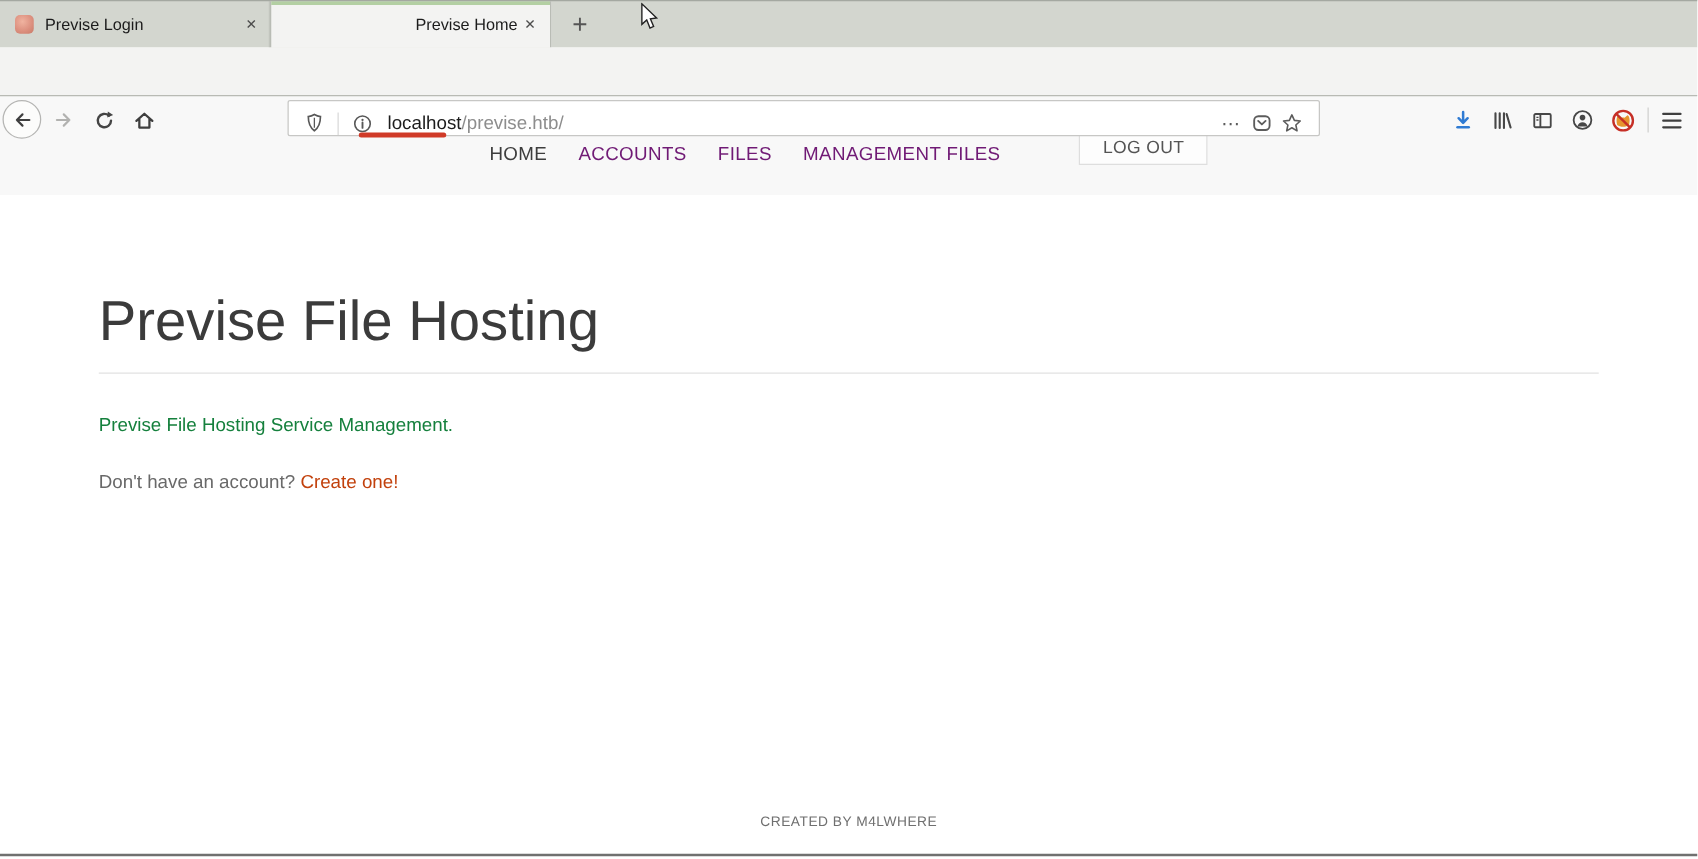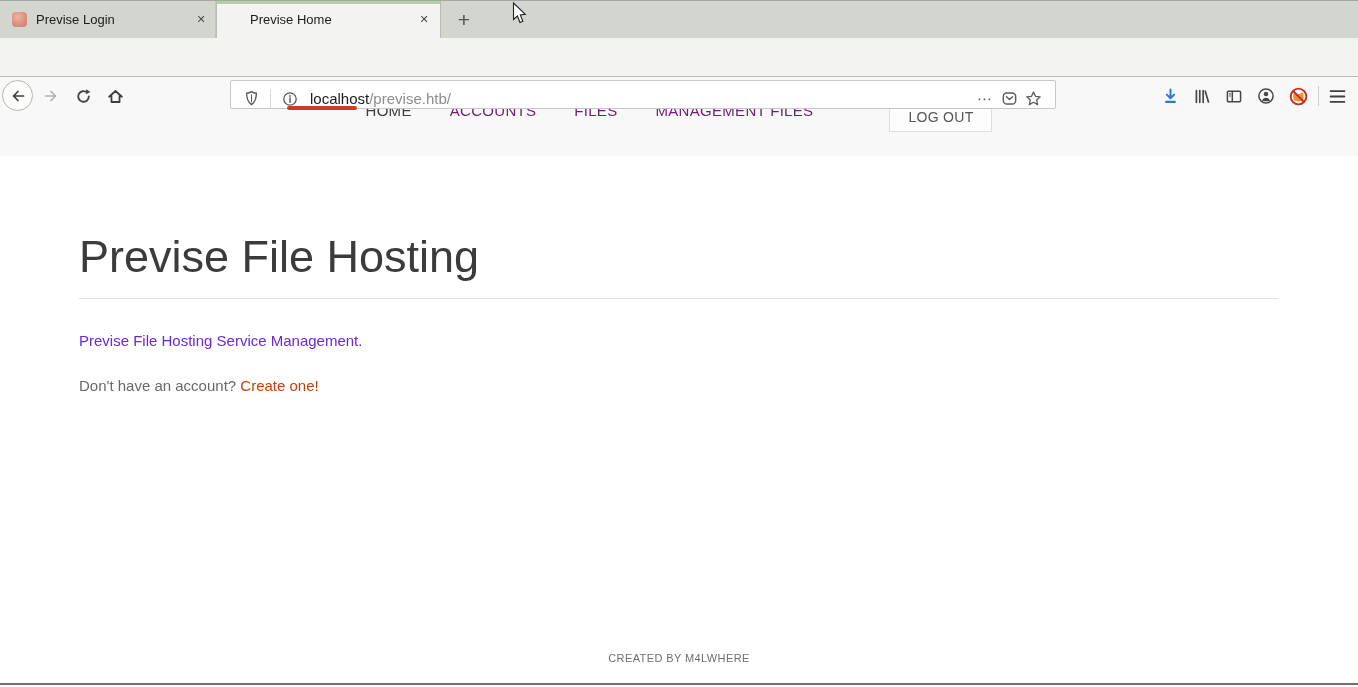--- a/index.html
+++ b/index.html
@@ -8,21 +8,21 @@
   .browser { position: relative; width: 1358px; height: 687px; background: #fff; }
 
   
   .win-top { position: absolute; left: 0; top: 0; width: 100%; height: 1px; background: #a4a8a1; z-index: 6; }
 
   
   .tabbar { position: absolute; left: 0; top: 0; width: 100%; height: 38px; background: #d3d6cf; z-index: 5; }
   .tab { position: absolute; top: 1px; height: 37px; display: flex; align-items: center; cursor: default; }
   .tab-login { left: 0; width: 216px; padding: 0 4px 0 12px; border-right: 1px solid #c2c5be; }
   .tab-home { left: 216px; width: 225px; padding: 0 6px 0 24px; background: #f3f3f2;
-    border-left: 1px solid #b9bcb5; border-right: 1px solid #b9bcb5; }
+    border-left: 1px solid #b9bcb5; border-right: 1px solid #b9bcb5; text-align: right; }
   .tab-stripe { position: absolute; left: 0; top: 0; width: 100%; height: 3px; background: #b3cfa3; }
   .favicon { width: 15px; height: 15px; border-radius: 4px; flex: 0 0 auto;
     background: radial-gradient(circle at 40% 35%, #f0b3a0 0%, #dd9180 55%, #c97a68 100%); }
   .tab-title { font-size: 13px; color: #1c1c1c; margin-left: 9px; flex: 1 1 auto;
     white-space: nowrap; overflow: hidden; }
   .tab-close { width: 20px; height: 20px; display: flex; align-items: center; justify-content: center;
     font-size: 11px; color: #4c4c4c; flex: 0 0 auto; border-radius: 2px; }
   .newtab { position: absolute; left: 451px; top: 8px; width: 26px; height: 24px;
     display: flex; align-items: center; justify-content: center;
     font-size: 21px; font-weight: 300; color: #555; }
@@ -56,31 +56,31 @@
 
   .right-btn { position: absolute; top: 45px; width: 26px; height: 26px;
     display: flex; align-items: center; justify-content: center; }
   .dl { left: 1157px; } .lib { left: 1189px; } .sbar { left: 1221px; }
   .acct { left: 1253px; } .ext { left: 1285px; } .menu { left: 1324px; }
   .chrome-sep { position: absolute; left: 1318px; top: 48px; width: 1px; height: 20px; background: #d0d0ce; }
 
   
   .page { position: absolute; left: 0; top: 77px; width: 100%; height: 606px; background: #fff; }
   .site-nav { height: 79px; background: #f8f8f8; display: flex; align-items: center; justify-content: center; }
-  .nav-list { display: flex; align-items: flex-start; gap: 38px; }
+  .nav-list { display: flex; align-items: flex-end; gap: 25px; }
   .nav-link { font-size: 15px; color: #701a75; letter-spacing: 0.3px; cursor: pointer; }
   .nav-link.active { color: #3d3d3d; }
   .logout-btn { margin-left: 38px; font-size: 14px; color: #545454; letter-spacing: 0.3px;
     background: #fdfdfd; border: 1px solid #dedede; padding: 6px 18px; cursor: pointer;
     font-family: "Liberation Sans", sans-serif; }
 
   .content { max-width: 1200px; margin: 0 auto; padding-top: 75px; }
   .page-title { font-size: 45px; font-weight: 400; color: #3b3b3b; }
   .title-rule { border: none; border-top: 1px solid #e2e2e2; margin-top: 15px; }
-  .intro { font-size: 15px; color: #6d28d9; margin-top: 33px; }
+  .intro { font-size: 15px; color: #15803d; margin-top: 33px; }
   .cta { font-size: 15px; color: #696969; margin-top: 28px; }
   .cta a { color: #c2410c; text-decoration: none; cursor: pointer; }
 
   .site-footer { position: absolute; left: 0; top: 575px; width: 100%; text-align: center;
     font-size: 11px; color: #6f6f6f; letter-spacing: 0.4px; }
   .win-bottom { position: absolute; left: 0; top: 683px; width: 100%; height: 2px; background: #70706f; }
 
   svg { display: block; }
 </style>
 </head>

